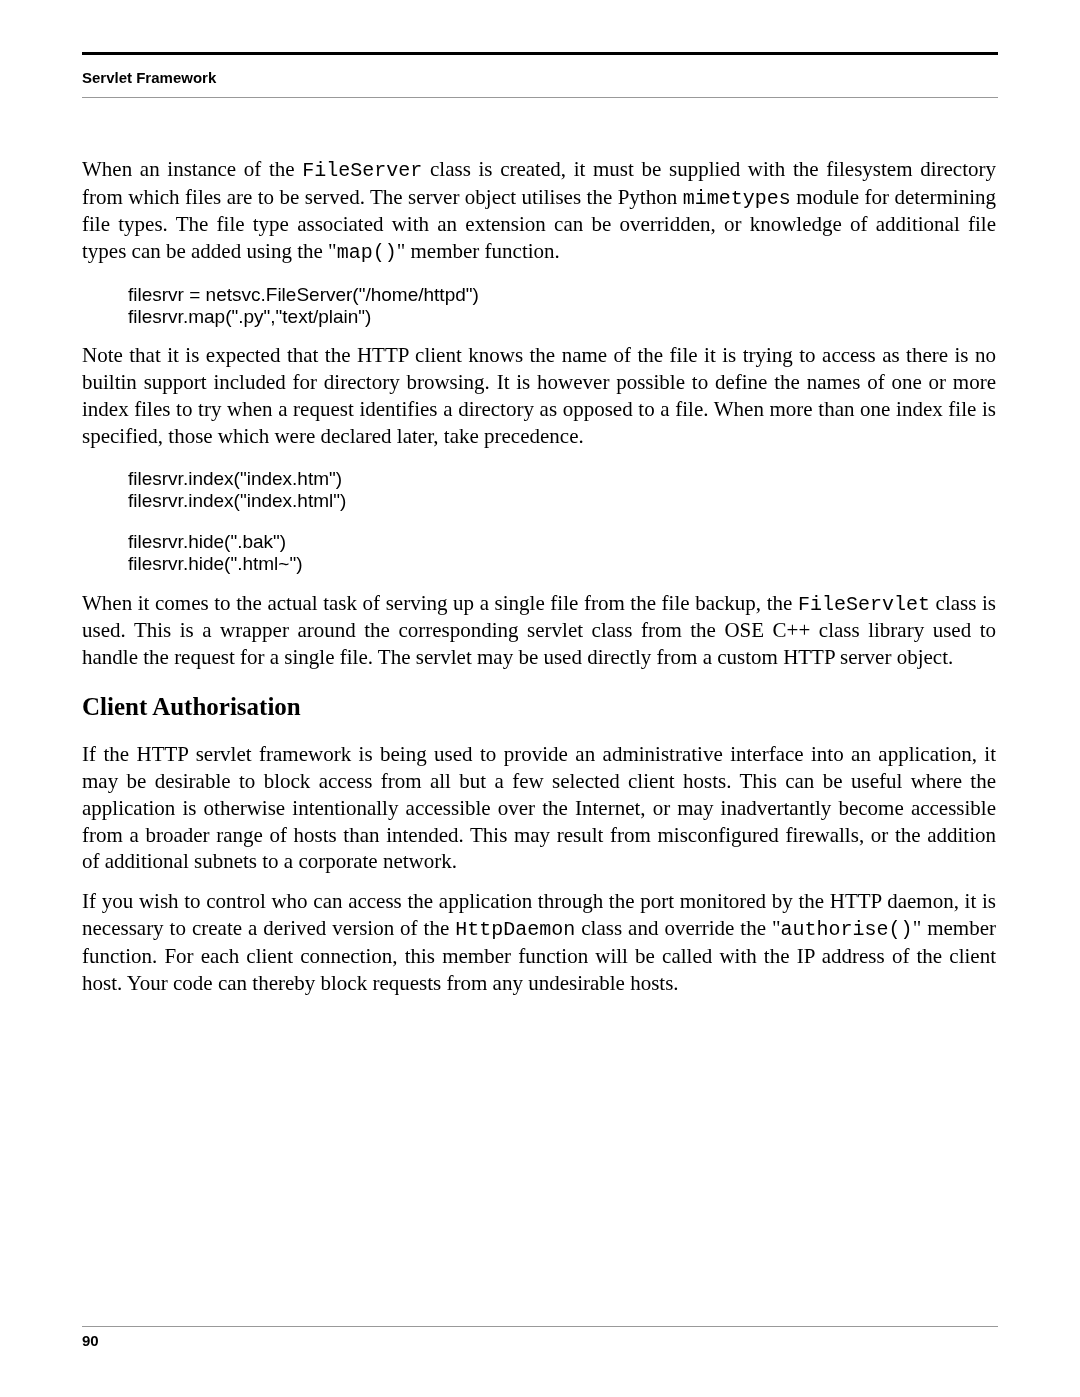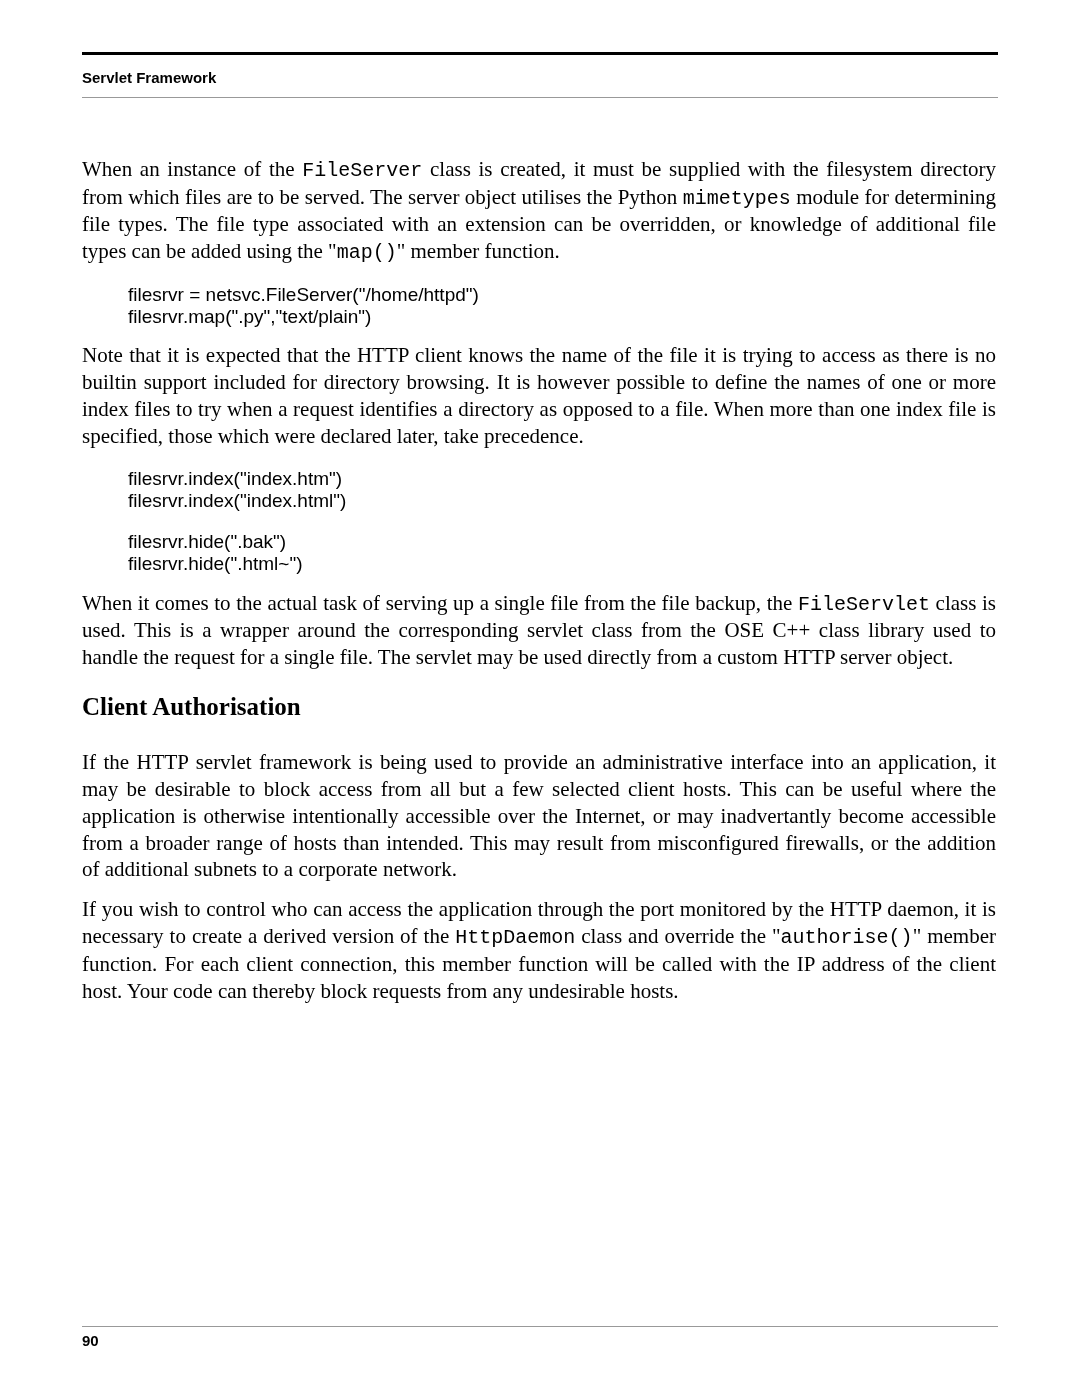--- a/index.html
+++ b/index.html
@@ -48,21 +48,21 @@
     line-height: 1.18;
   }
   .mono {
     font-family: "Courier New", Courier, monospace;
     font-size: 20px;
   }
   h2.section {
     font-family: "Times New Roman", Times, serif;
     font-weight: bold;
     font-size: 25px;
-    margin: 22px 0 28px 0;
+    margin: 22px 0 20px 0;
   }
   .footer-rule {
     position: absolute;
     left: 82px;
     right: 82px;
     bottom: 70px;
     border-top: 1px solid #999;
   }
   .page-number {
     position: absolute;

